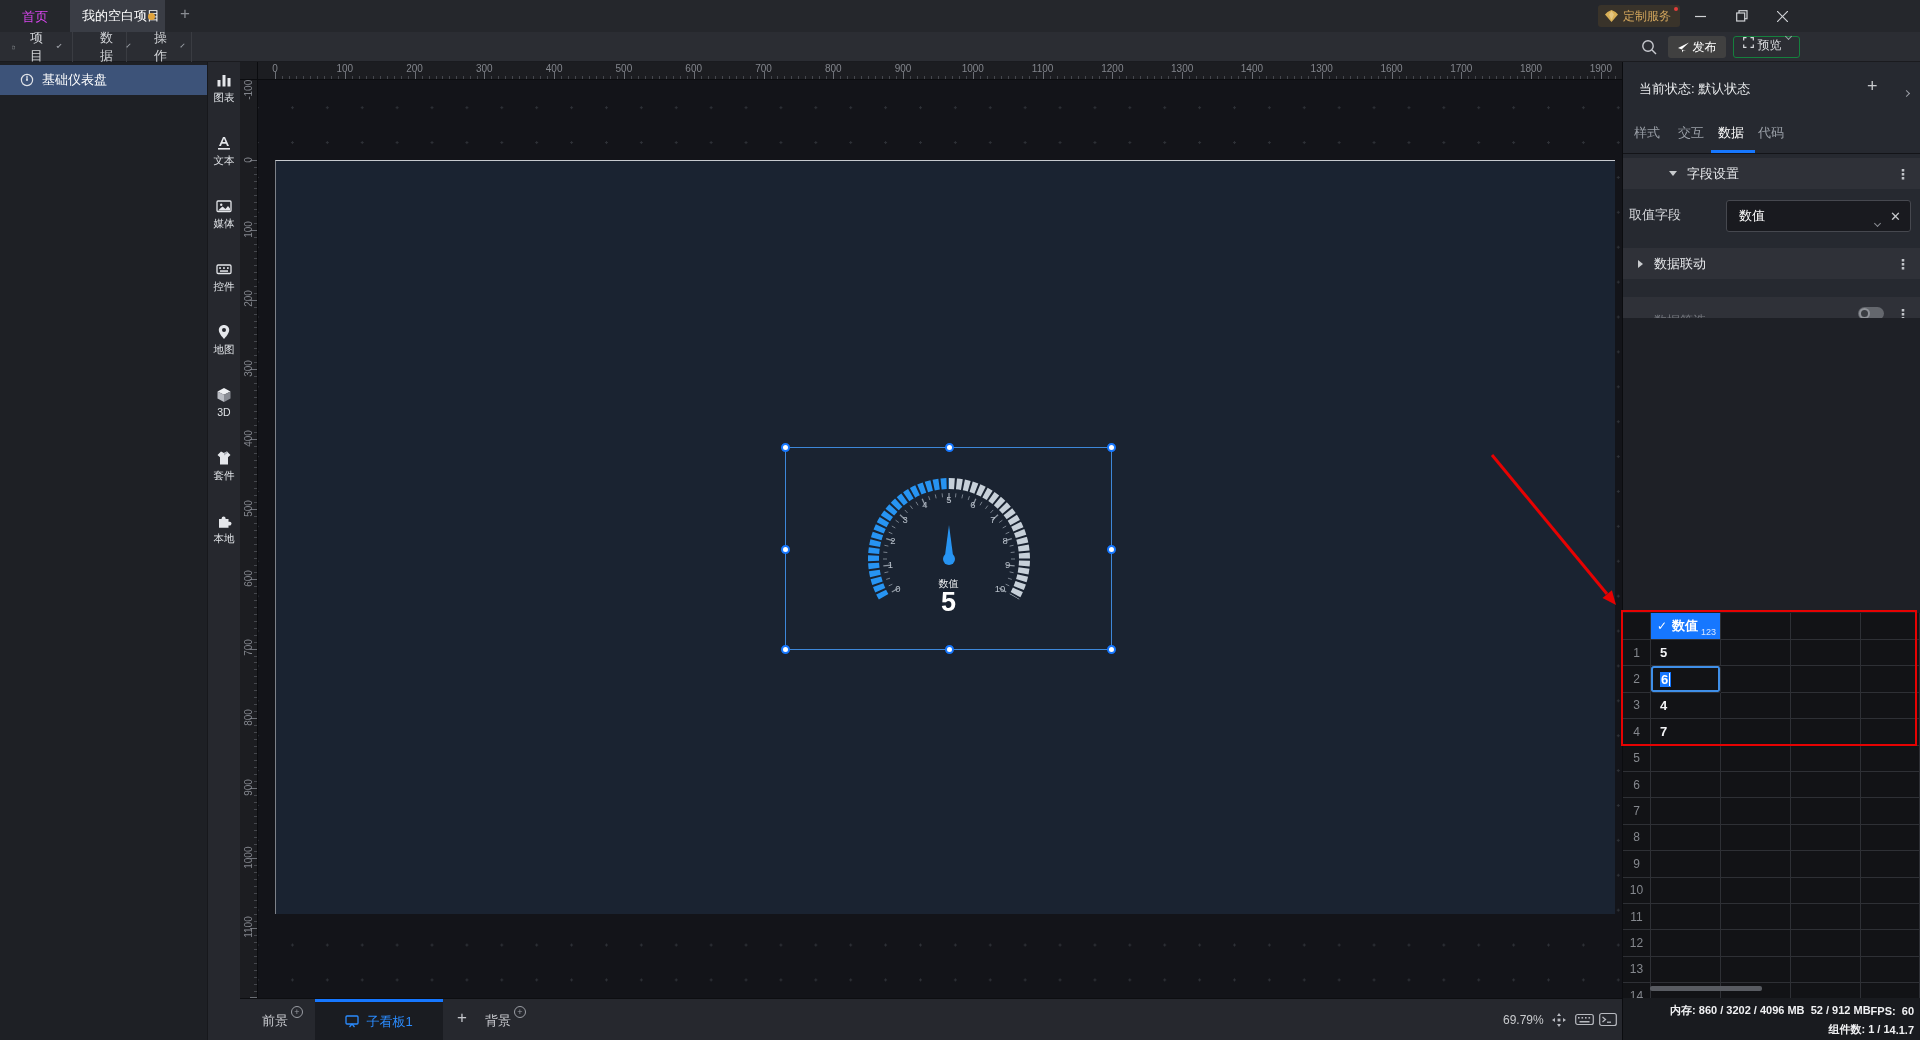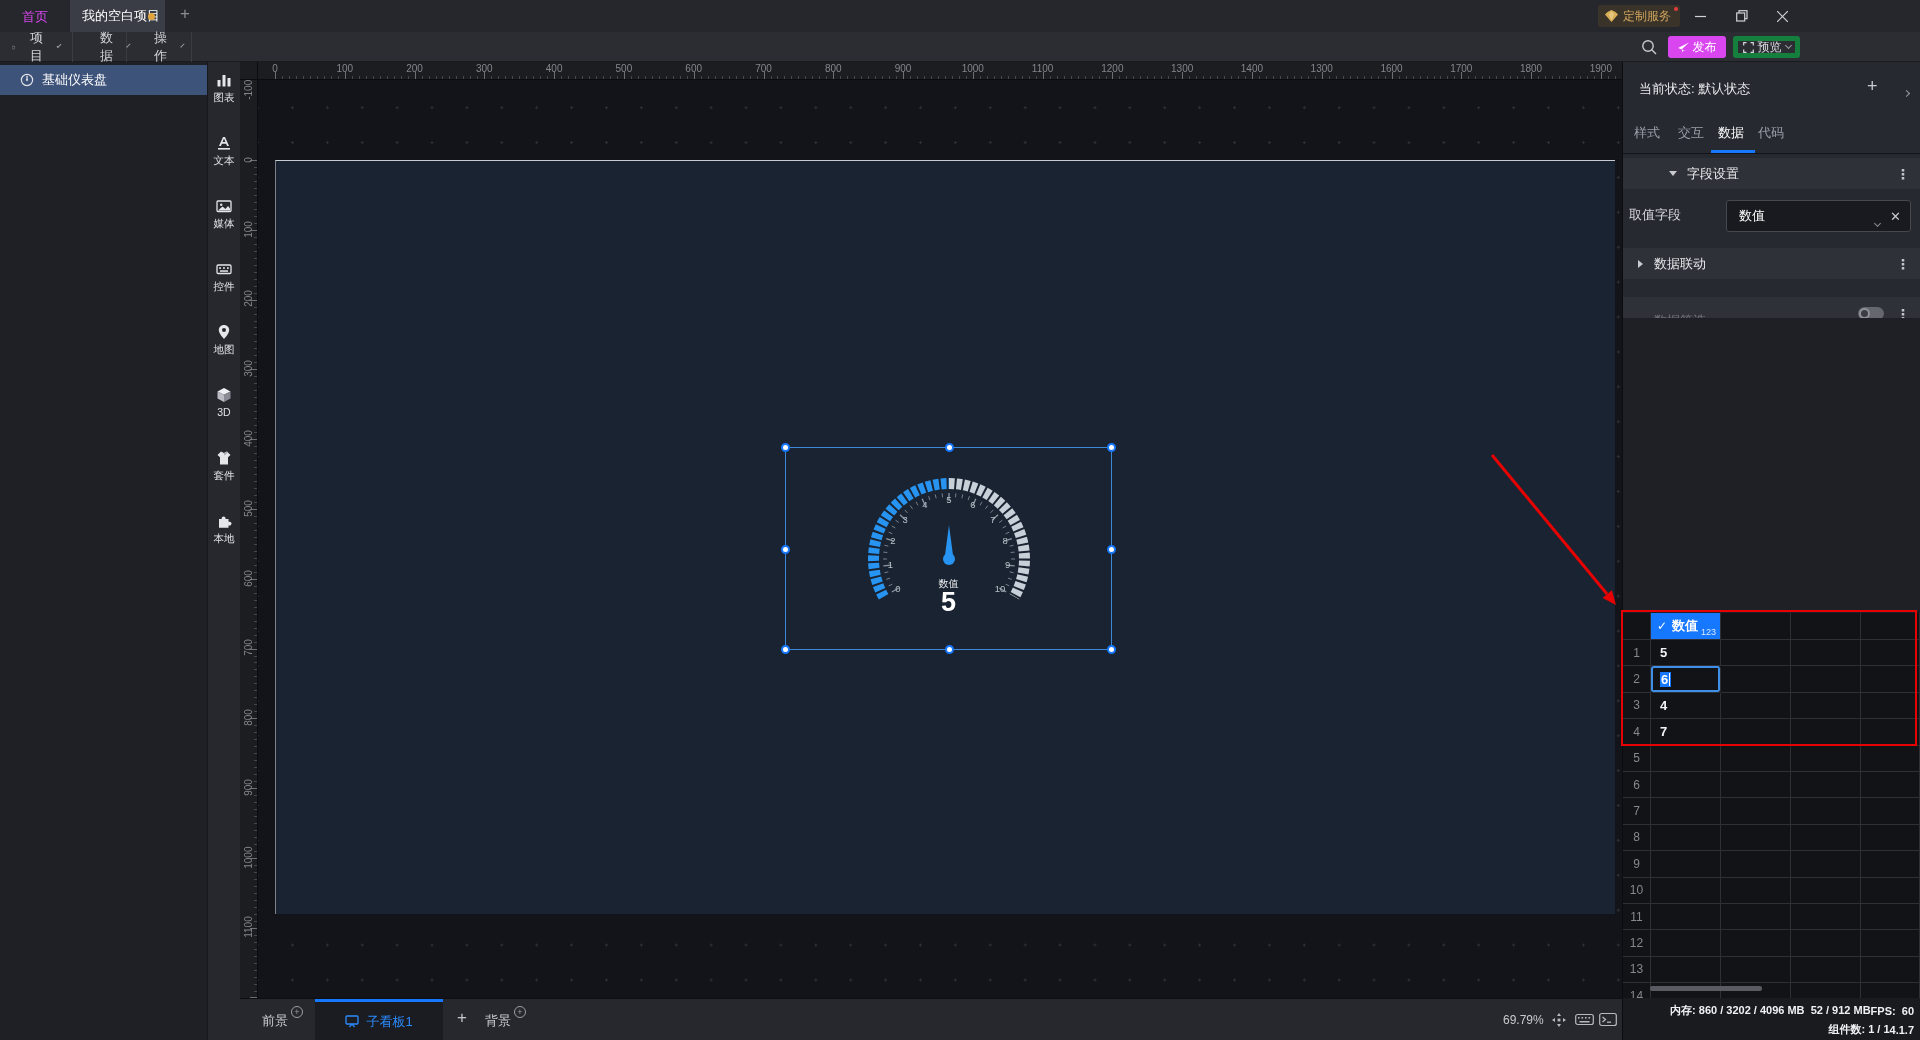--- a/index.html
+++ b/index.html
@@ -17,22 +17,22 @@
   .winbtn { position:absolute; top:2px; width:32px; height:28px; display:flex; align-items:center; justify-content:center; color:#d0d2d6; }
   .winbtn.min { left:1684px; } .winbtn.max { left:1726px; } .winbtn.close { left:1766px; }
 
   
   .menubar { position:absolute; left:0; top:32px; width:1920px; height:30px; background:#2b2d33; border-bottom:1px solid #1a1b1f; }
   .menu-item { position:absolute; top:0; height:30px; display:flex; align-items:center; gap:15px; color:#d2d4d8; border-right:1px solid #3a3c42; padding:0 12px; }
   .mi-project { left:0; width:73px; } .mi-data { left:73px; width:54px; } .mi-ops { left:127px; width:65px; }
   .chev { width:5px; height:5px; border-right:1.4px solid #9a9da4; border-bottom:1.4px solid #9a9da4; display:inline-block; transform:rotate(45deg); margin-top:-3px; }
   .chev.right { transform:rotate(-45deg); margin-top:0; }
   .search-btn { position:absolute; left:1641px; top:7px; }
-  .publish-btn { position:absolute; left:1668px; top:4px; width:58px; height:22px; background:#d946ef; border-radius:3px; color:#fff; font-size:12px; display:flex; align-items:center; justify-content:center; gap:4px; }
-  .preview-btn { position:absolute; left:1733px; top:4px; width:67px; height:22px; border:5px solid #15803d; border-radius:3px; color:#d8dade; font-size:12px; display:flex; align-items:center; justify-content:center; gap:4px; }
+  .publish-btn { position:absolute; left:1668px; top:4px; width:58px; height:22px; background:#404040; border-radius:3px; color:#fff; font-size:12px; display:flex; align-items:center; justify-content:center; gap:4px; }
+  .preview-btn { position:absolute; left:1733px; top:4px; width:67px; height:22px; border:1px solid #15803d; border-radius:3px; color:#d8dade; font-size:12px; display:flex; justify-content:center; gap:4px; }
 
   
   .layers-panel { position:absolute; left:0; top:62px; width:207px; height:978px; background:#1e2025; }
   .layers-header { height:46px; background:#34363d; display:flex; align-items:center; gap:8px; padding-left:12px; color:#e8eaec; }
   .layer-item { margin-top:3px; height:30px; display:flex; align-items:center; gap:8px; padding-left:20px; color:#fff; }
   .layer-item.selected { background:#3d5379; }
 
   
   .toolbox { position:absolute; left:207px; top:62px; width:33px; height:978px; background:#26282e; border-left:1px solid #17181c; padding-top:10px; }
   .tool-item { height:32px; margin-bottom:31px; display:flex; flex-direction:column; align-items:center; gap:3px; color:#dfe2e6; font-size:10.5px; }

